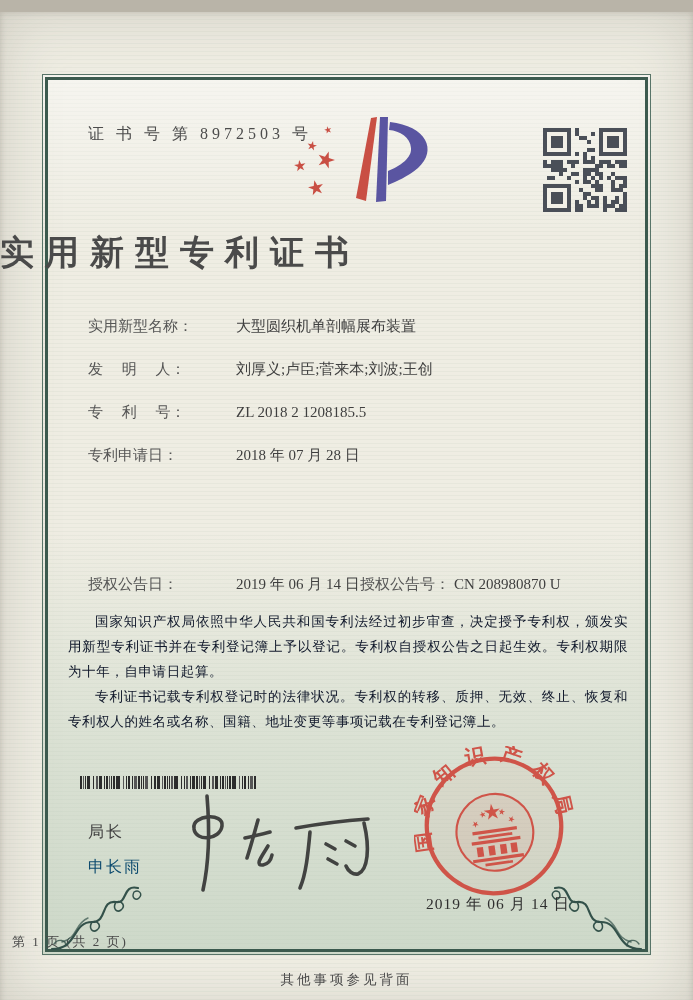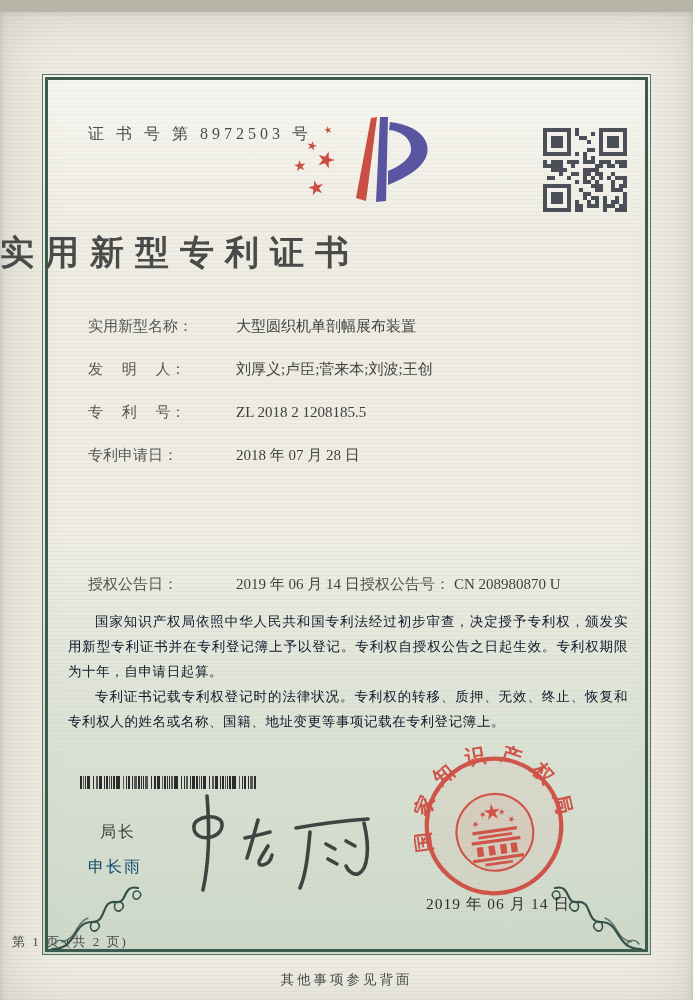--- a/index.html
+++ b/index.html
@@ -44,21 +44,21 @@
   .flabel{display:inline-block; min-width:148px; color:#555;}
   .fvalue{color:#3f3f3f;}
   .grant-right{position:absolute; left:272px; top:0;text-align:center;}
   .grant-right .flabel{min-width:0; margin-right:4px;}
   .body-text{
     left:68px; top:597px; width:560px; font-size:13.5px; line-height:25px;
     color:#0f172a; text-align:justify; letter-spacing:.6px;
   }
   .body-text p{margin:0; text-indent:2em;}
   .barcode{left:78px; top:764px;}
-  .sig-role{left:100px; top:810px; font-size:16px; color:#3f3f3f; letter-spacing:2px;}
+  .sig-role{left:88px; top:810px; font-size:16px; color:#3f3f3f; letter-spacing:2px;}
   .sig-name{left:88px; top:845px; font-size:16px; color:#0c4a6e; letter-spacing:2px;}
   .sig-script{left:168px; top:776px;}
   .seal{left:414px; top:734px; opacity:.93;}
   .seal-date{left:426px; top:882px; font-size:15.5px; color:#2f2f2f; letter-spacing:1px; z-index:5;}
   .page-info{left:12px; right:0; top:921px; font-size:13px; color:#4a4a4a; letter-spacing:2px;}
   .back-note{left:0; right:0; top:959px; text-align:center; font-size:13.5px; color:#4a4a4a; letter-spacing:3px;}
   .flourish{position:absolute; z-index:2;}
 </style>
 </head>
 <body>

